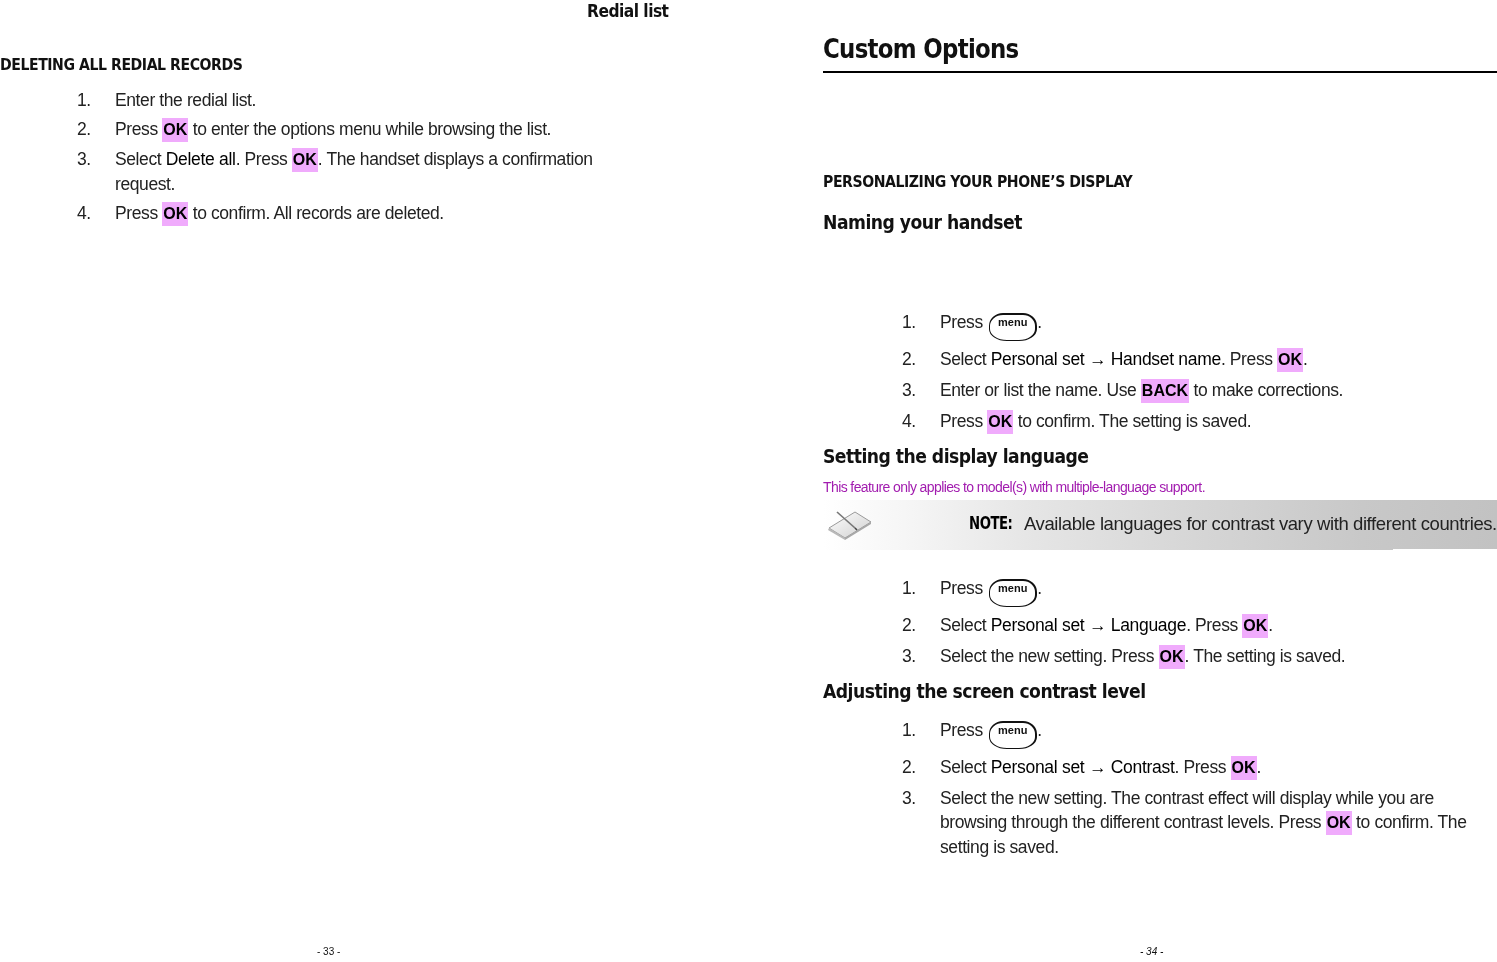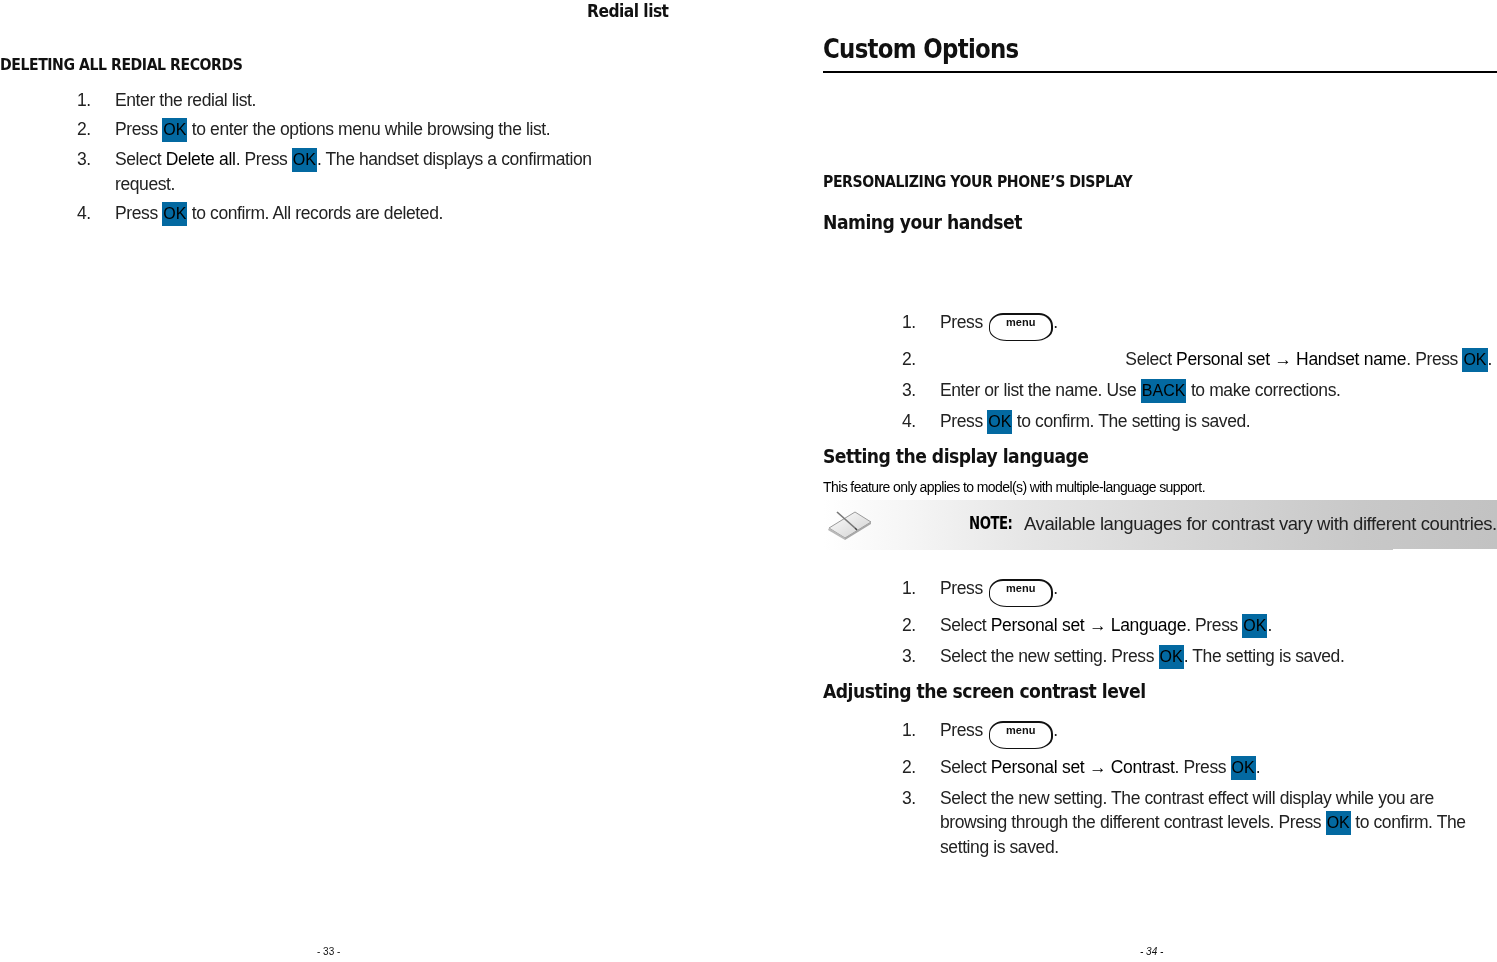--- a/index.html
+++ b/index.html
@@ -17,27 +17,27 @@
     .sec-heading {
       position: absolute; font-family: "DejaVu Sans", sans-serif; font-weight: bold;
       font-size: 16px; letter-spacing: -0.5px; color: #111;
       transform: scaleX(0.88); transform-origin: left top; white-space: nowrap;
     }
     .steps { position: absolute; list-style: none; }
     .step { position: relative; font-size: 17.5px; line-height: 24px; color: #222; letter-spacing: -0.4px; }
     .step .num { position: absolute; left: 0; top: 0; }
     .step .txt { display: block; }
     .key {
-      display: inline-block; background: #0369a1; font-weight: normal; color: #000;
+      display: inline-block; background: #f0abfc; font-weight: bold; color: #000;
       font-family: "Liberation Sans", sans-serif; font-size: 16px; line-height: 24px;
       padding: 0 1px; letter-spacing: 0;
     }
     .menu-ref { color: #000; font-family: Liberation Sans, sans-serif; letter-spacing: -0.3px; }
     .menu-icon {
-      display: inline-block; width: 64px; height: 28px; border: 1.5px solid #111;
+      display: inline-block; width: 48px; height: 28px; border: 1.5px solid #111;
       border-radius: 14px / 13px; border-top-width: 2px; border-right-width: 2px;
       font-size: 11px; line-height: 15px; text-align: center; vertical-align: 2px;
       font-weight: bold; color: #111; letter-spacing: 0;
       border-bottom-left-radius: 18px 12px; border-bottom-right-radius: 18px 12px;
       margin-left: 2px;
     }
 
     .page-num { position: absolute; top: 946px; font-size: 10px; color: #111; }
 
     
@@ -47,21 +47,21 @@
       font-family: "DejaVu Sans", sans-serif; font-weight: bold; font-size: 26px;
       letter-spacing: -0.8px; color: #111; transform: scaleX(0.88); transform-origin: left top;
       white-space: nowrap;
     }
     .title-rule { position: absolute; left: 75px; top: 71px; width: 674px; height: 2px; background: #000; }
     .para { position: absolute; left: 75px; width: 670px; font-size: 18px; line-height: 24.5px; color: #222; letter-spacing: -0.45px; }
     .sub-heading {
       position: absolute; left: 75px; font-family: "DejaVu Sans", sans-serif; font-size: 20px;
       color: #111; letter-spacing: -0.6px; transform: scaleX(0.86); transform-origin: left top; white-space: nowrap;
     }
-    .small-note { position: absolute; left: 75px; top: 479px; font-size: 14px; letter-spacing: -0.6px; color: #000000; }
+    .small-note { position: absolute; left: 75px; top: 479px; font-size: 14px; letter-spacing: -0.6px; color: #a21caf; }
 
     .note-box {
       position: absolute; left: 75px; top: 500px; width: 674px; height: 50px;
       background: linear-gradient(to right, #ffffff 0%, #f6f6f6 12%, #e6e6e6 30%, #d6d6d6 55%, #c8c8c8 80%, #c2c2c2 100%);
     }
     .note-box .white-strip { position: absolute; left: 570px; bottom: 0; width: 104px; height: 1px; background:#fff; }
     .note-icon { position: absolute; left: 2px; top: 6px; width: 48px; height: 34px; }
     .note-label {
       position: absolute; left: 146px; top: 13px; font-family: "DejaVu Sans", sans-serif; font-weight: bold;
       font-size: 17px; letter-spacing: -0.6px; color: #000; transform: scaleX(0.78); transform-origin: left top;
@@ -107,21 +107,21 @@
 
   <h2 class="sub-heading" style="top:210px;">Naming your handset</h2>
 
   <ol class="steps" style="left:154px; top:310px; width:590px;">
     <li class="step" style="margin-bottom:6px;">
       <span class="num">1.</span>
       <span class="txt" style="padding-left:38px;"><span>Press </span><span class="menu-icon">menu</span><span>.</span></span>
     </li>
     <li class="step" style="margin-bottom:6px;">
       <span class="num">2.</span>
-      <span class="txt" style="padding-left:38px;text-align:right;"><span>Select </span><span class="menu-ref">Personal set → Handset name</span><span>. Press </span><span class="key">OK</span><span>.</span></span>
+      <span class="txt" style="padding-left:38px;"><span>Select </span><span class="menu-ref">Personal set → Handset name</span><span>. Press </span><span class="key">OK</span><span>.</span></span>
     </li>
     <li class="step" style="margin-bottom:6px;">
       <span class="num">3.</span>
       <span class="txt" style="padding-left:38px;"><span>Enter or list the name. Use </span><span class="key">BACK</span><span> to make corrections.</span></span>
     </li>
     <li class="step">
       <span class="num">4.</span>
       <span class="txt" style="padding-left:38px;"><span>Press </span><span class="key">OK</span><span> to confirm. The setting is saved.</span></span>
     </li>
   </ol>

